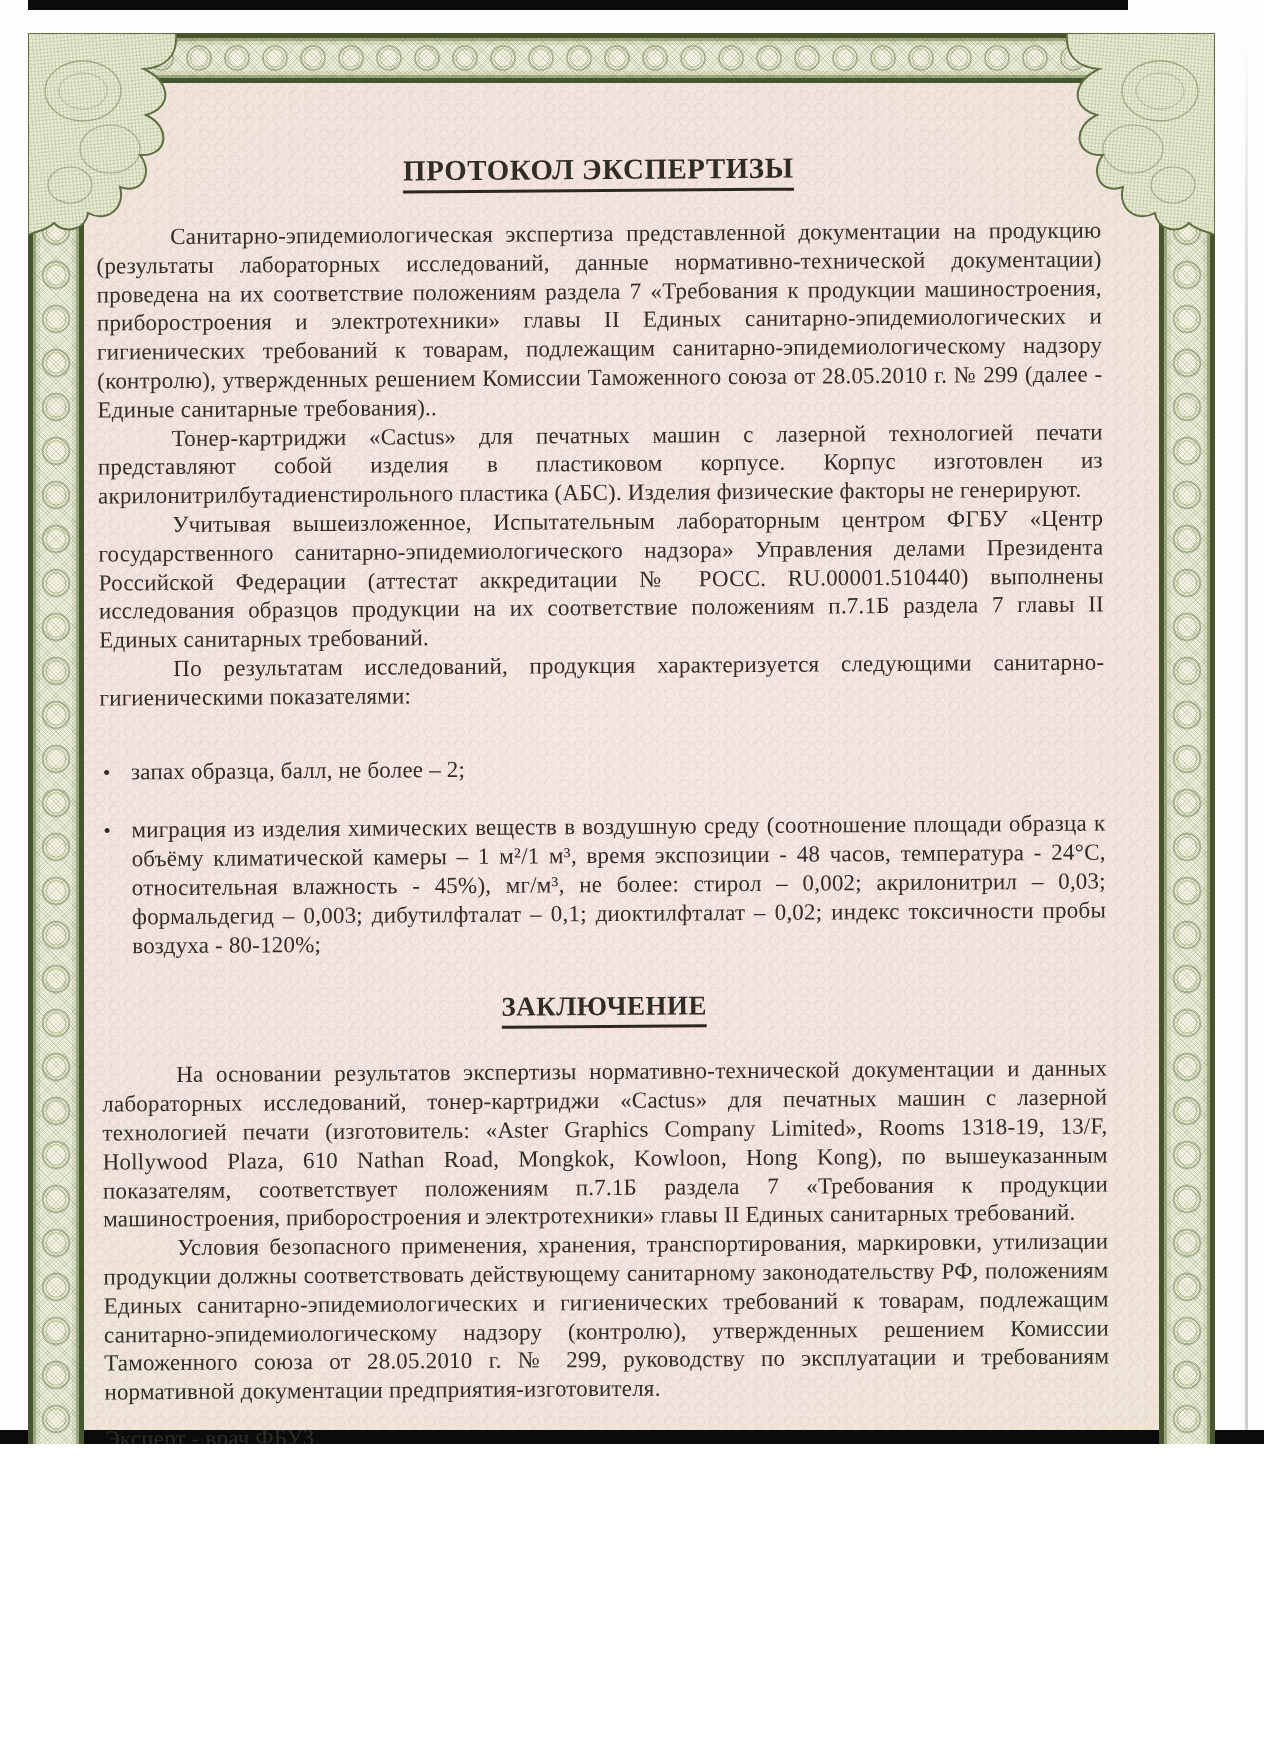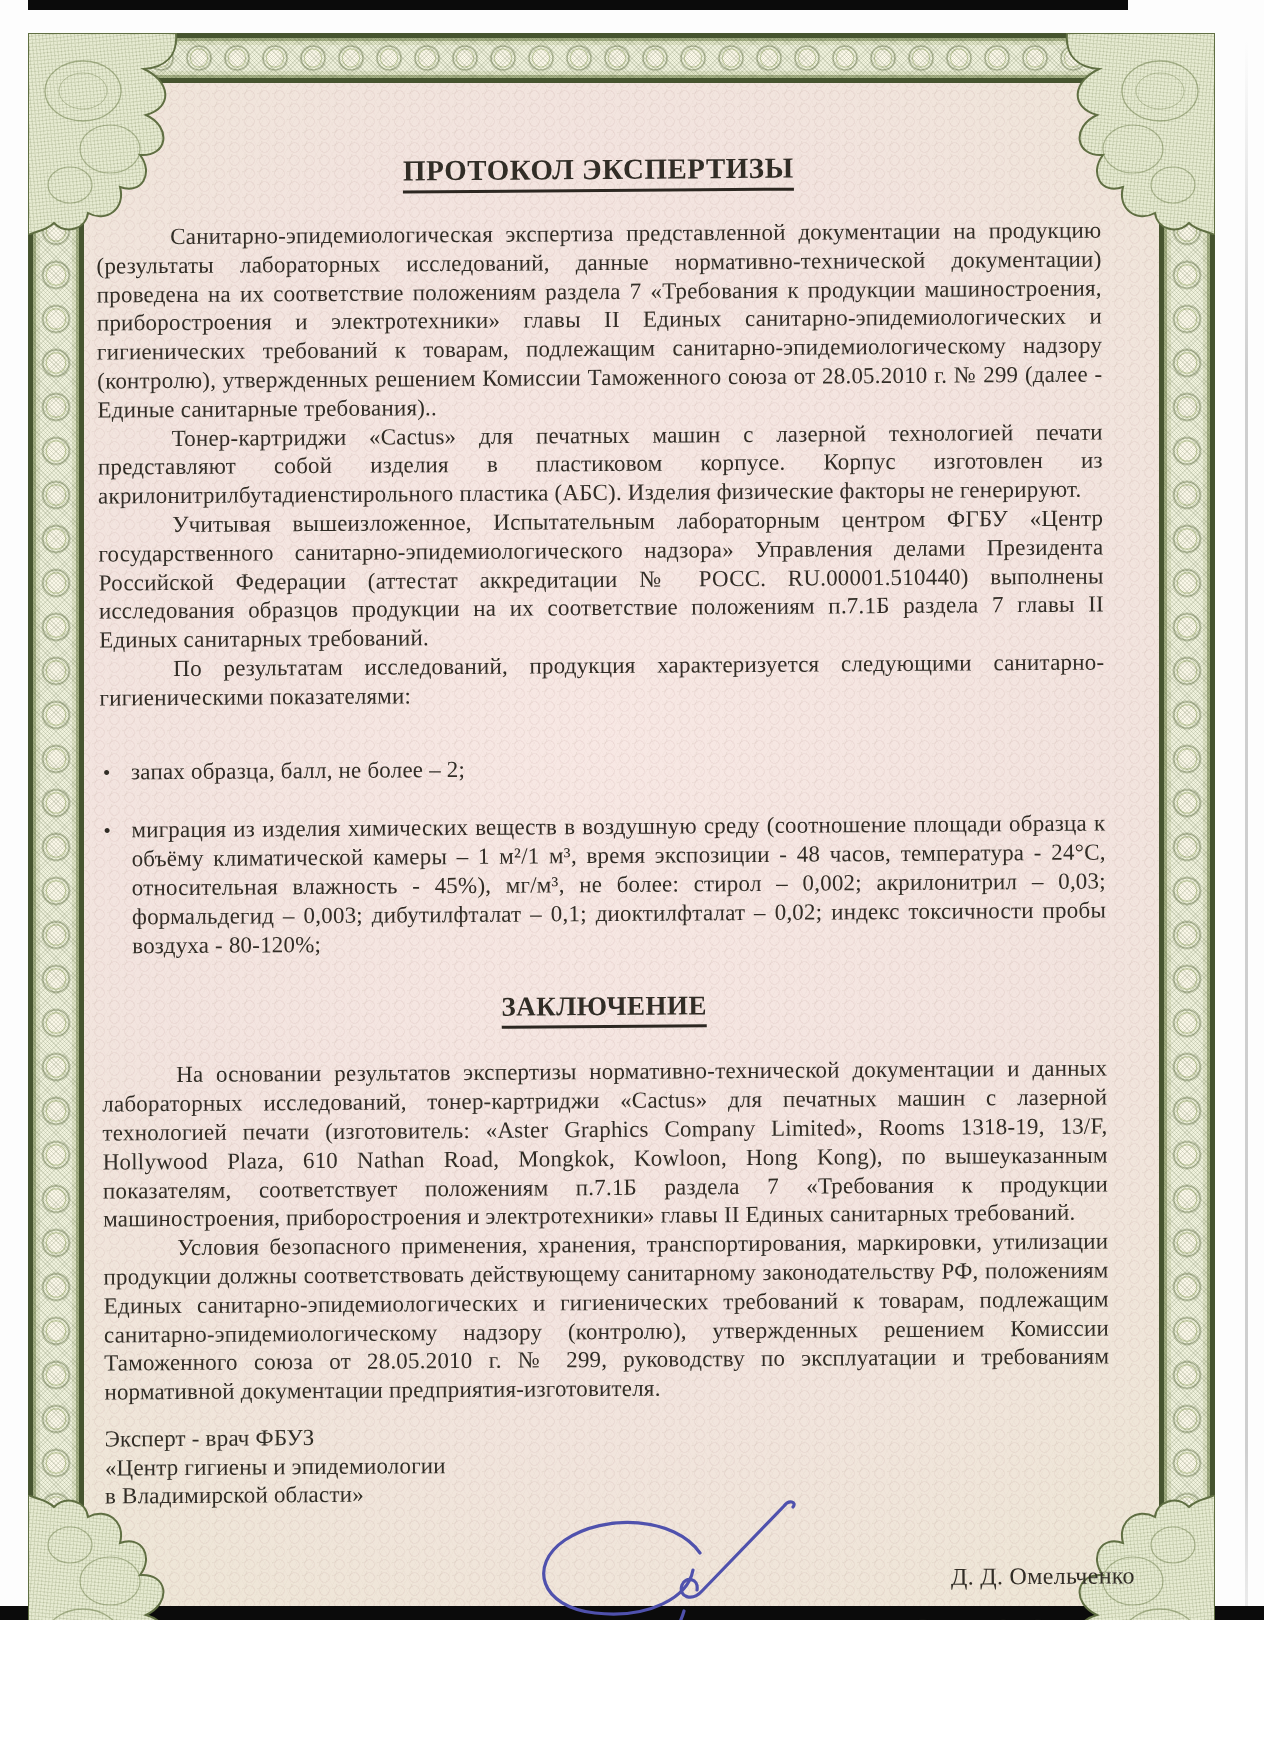--- a/index.html
+++ b/index.html
@@ -5,21 +5,21 @@
   :root{
     --border-olive:#6d7a4e;
     --border-dark:#46542f;
     --paper-pink:#f2e3df;
     --bead-cream:#eff1dc;
     --signature-blue:#4f51ad;
     --text:#312d26;
   }
   html,body{margin:0;padding:0;}
   body{width:1264px;height:1752px;background:#ffffff;font-family:"Liberation Serif","DejaVu Serif",serif;color:var(--text);}
-  .scan{position:relative;width:1264px;height:1620px;background:#fdfdfd;overflow:hidden;}
+  .scan{position:relative;width:1264px;height:1444px;background:#fdfdfd;overflow:hidden;}
 
   
   .bar-top{position:absolute;left:28px;top:0;width:1100px;height:10px;background:#0b0b0b;}
   .bar-bottom{position:absolute;left:0;bottom:0;width:1264px;height:14px;background:#0b0b0b;}
   .edge-shadow-right{position:absolute;top:40px;right:16px;width:3px;height:1660px;background:linear-gradient(rgba(120,120,120,0),rgba(120,120,120,.35) 20%,rgba(120,120,120,.35) 85%,rgba(120,120,120,0));}
   .sheet-shadow-bottom{position:absolute;left:30px;top:1698px;width:1185px;height:7px;background:linear-gradient(rgba(60,60,55,.22),rgba(60,60,55,0));}
 
   
   .certificate{position:absolute;left:28px;top:33px;width:1187px;height:1664px;background:#f1e3df;}
   .cert-bg{position:absolute;inset:4px;

